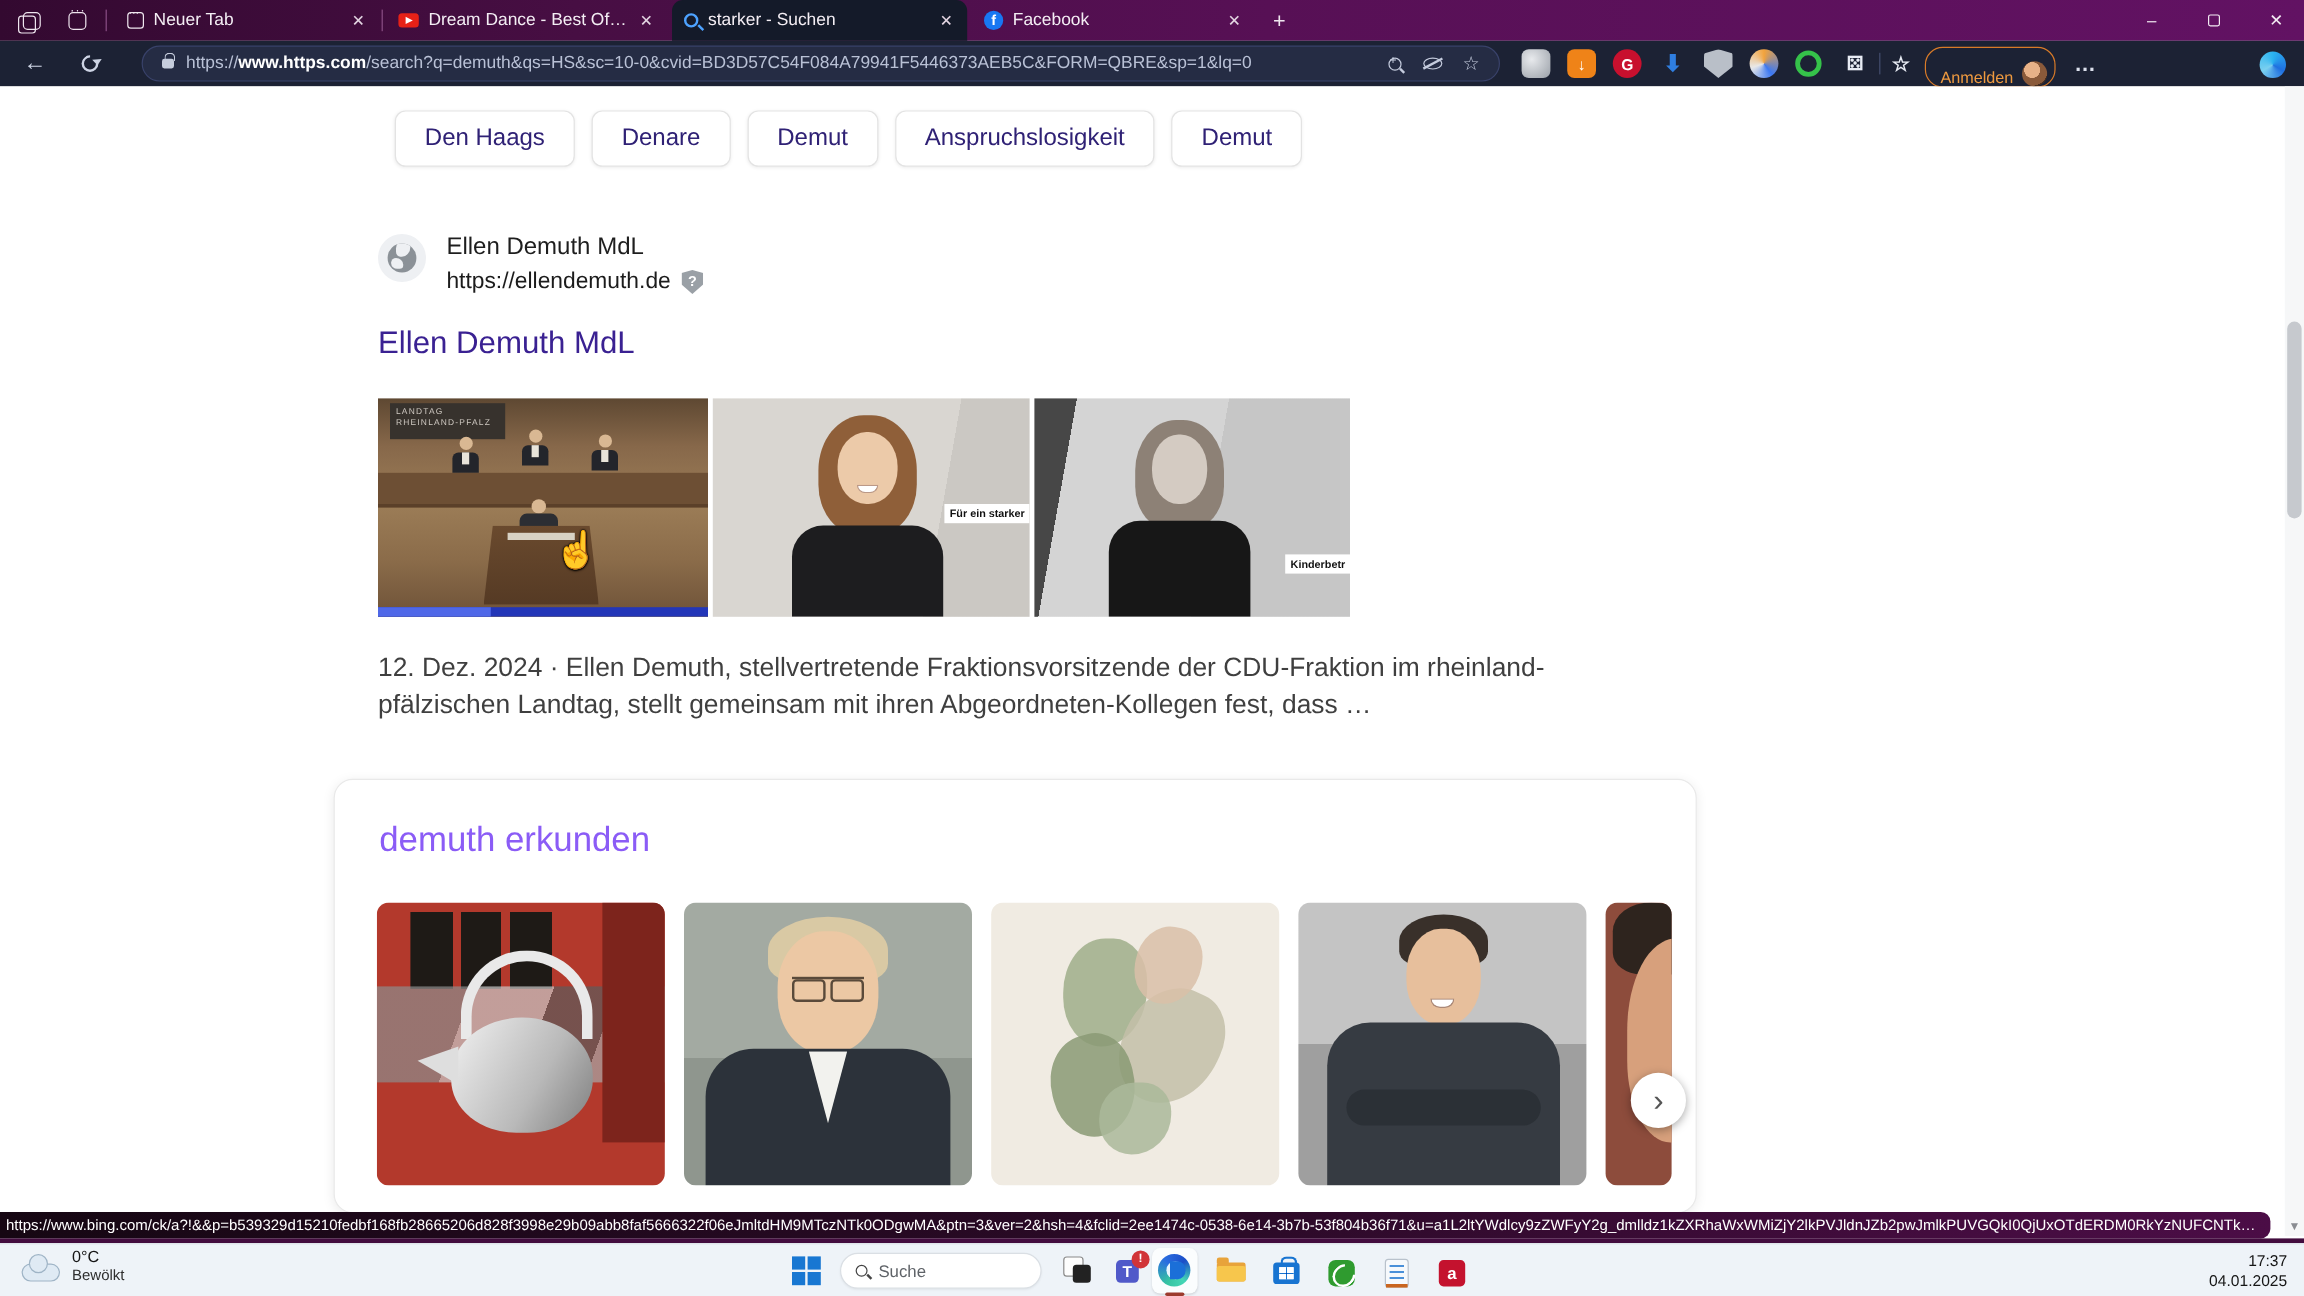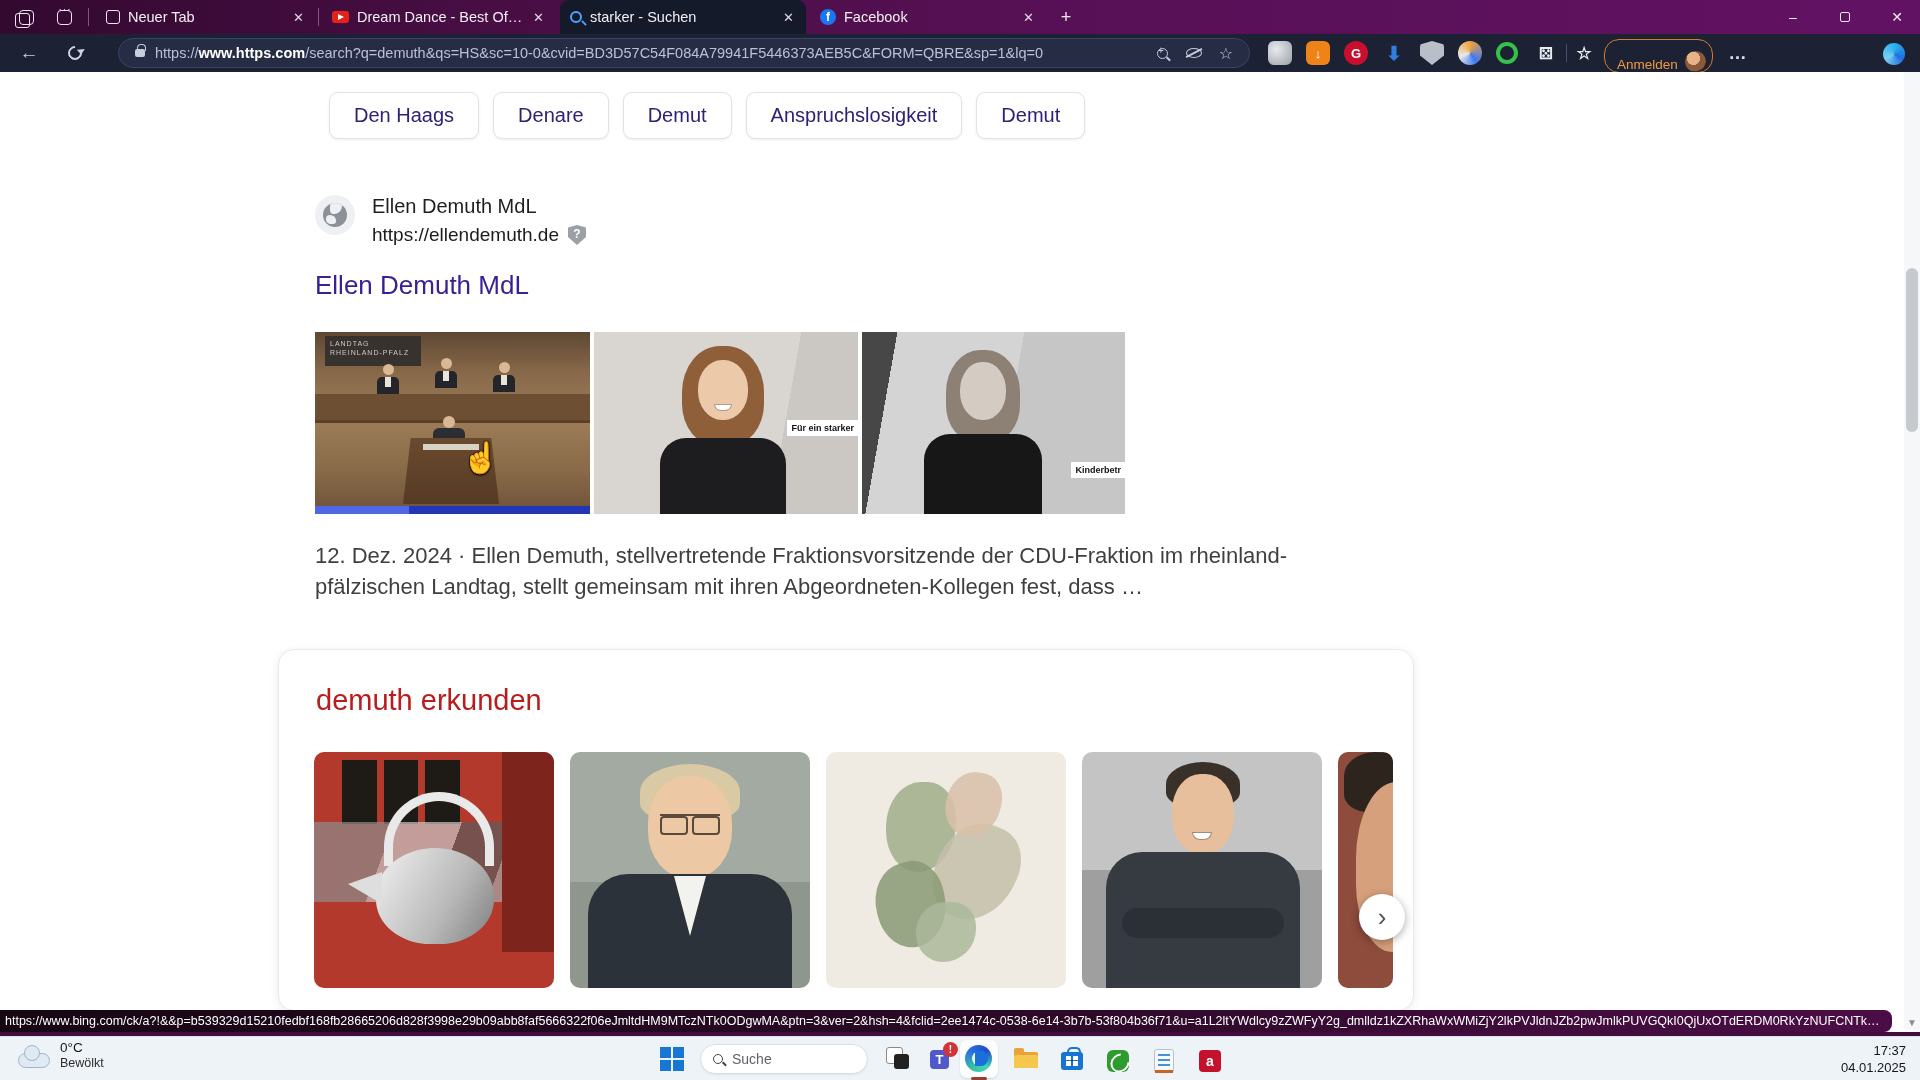--- a/index.html
+++ b/index.html
@@ -104,21 +104,21 @@
   
   .art-yel { background:linear-gradient(180deg,#bcb9b4 0 55%,#a9a6a1 55% 100%); }
   .y-hair { position:absolute; left:70px; top:10px; width:76px; height:104px; border-radius:44% 44% 38% 38%; background:#ad6e3e; }
   .y-face { position:absolute; left:84px; top:22px; width:46px; height:56px; border-radius:48%; background:#ecc5a2; }
   .y-body { position:absolute; left:44px; top:96px; width:128px; height:86px; border-radius:22px 22px 0 0; background:#e9b62c; }
   .y-arms { position:absolute; left:52px; top:132px; width:112px; height:22px; border-radius:12px; background:#d2a126; }
 
   #snippet { position:absolute; left:315px; top:468px; width:1078px; font-size:22px; line-height:31px; color:#3f3f3f; }
 
   #explore-card { position:absolute; left:278px; top:577px; width:1136px; height:362px; background:#fff; border:1px solid #e9e9e9; border-radius:16px; box-shadow:0 2px 10px rgba(0,0,0,.08); overflow:hidden; }
-  #explore-title { position:absolute; left:37px; top:34px; font-size:29px; color:#b91c1c; }
+  #explore-title { position:absolute; left:37px; top:34px; font-size:29px; color:#8b5cf6; }
   #cards { position:absolute; left:35px; top:102px; display:flex; gap:16px; width:1090px; overflow:hidden; }
   .card { width:240px; height:236px; border-radius:10px; position:relative; overflow:hidden; flex:none; }
 
   .card-teapot { background:#b3392c; }
   .tp-grid { position:absolute; left:28px; top:8px; width:118px; height:64px;
      background:linear-gradient(90deg,#1e1a16 0 30%,#b3392c 30% 36%,#1e1a16 36% 64%,#b3392c 64% 70%,#1e1a16 70% 100%); }
   .tp-gray { position:absolute; left:0; top:70px; width:240px; height:80px; background:linear-gradient(110deg,#8d8d8d 0 30%,#c9c9c9 30% 55%,#5c5c5c 55% 75%,#a9a9a9 75%); opacity:.7; }
   .tp-body { position:absolute; left:62px; top:96px; width:118px; height:96px; border-radius:50% 50% 46% 46%; background:linear-gradient(120deg,#f2f2f2,#b9b9b9 60%,#7e7e7e); }
   .tp-handle { position:absolute; left:70px; top:40px; width:110px; height:74px; border:9px solid #e9e9e9; border-bottom:none; border-radius:60px 60px 0 0; }
   .tp-spout { position:absolute; left:34px; top:120px; width:0; height:0; border-right:34px solid #dedede; border-top:12px solid transparent; border-bottom:20px solid transparent; }

